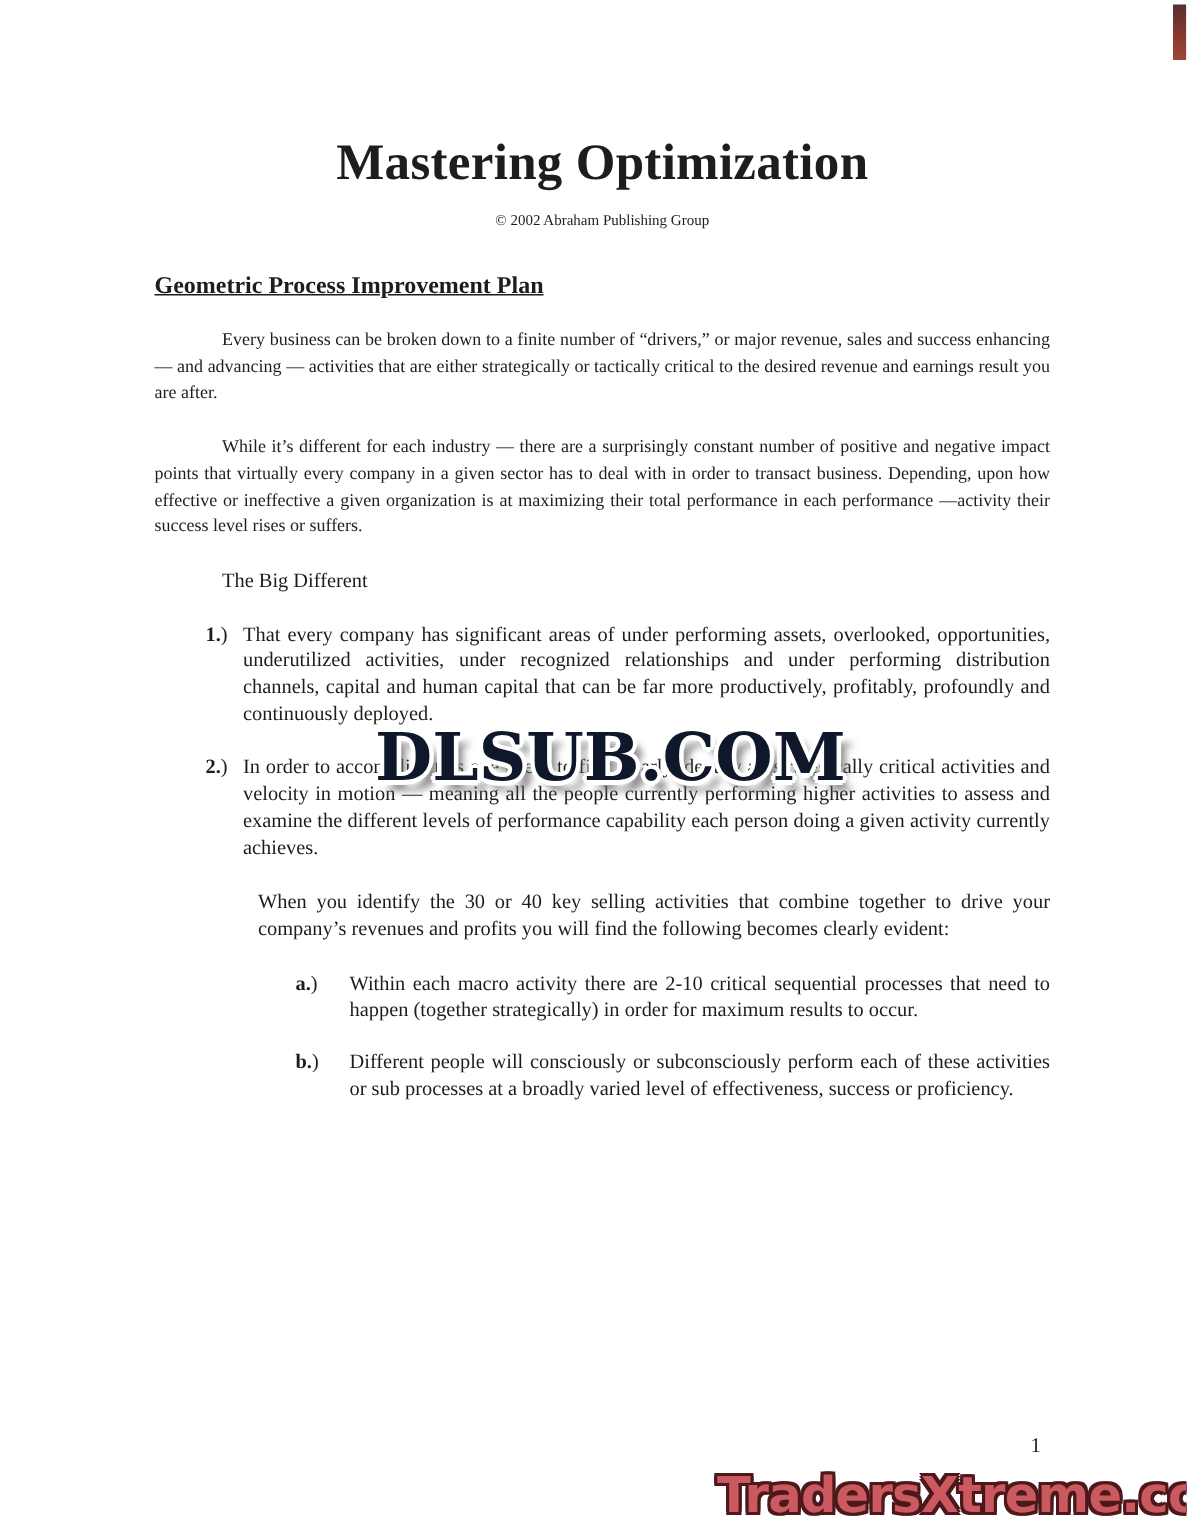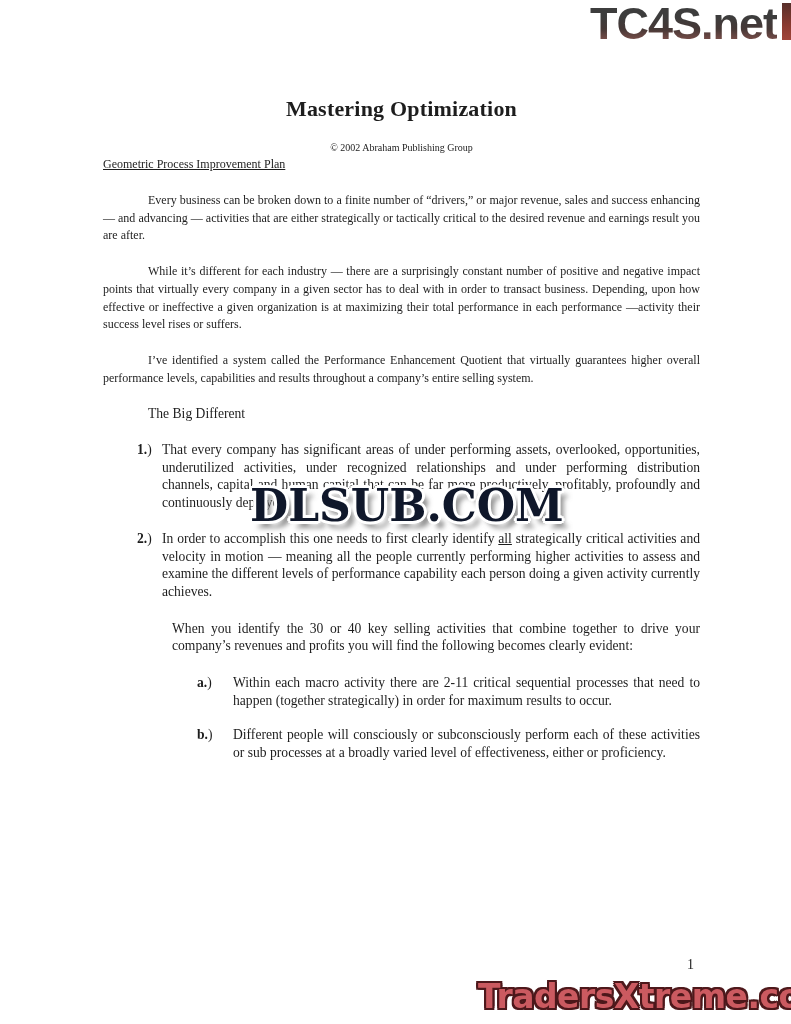--- a/index.html
+++ b/index.html
@@ -14,41 +14,42 @@
   }
   .content {
     position: absolute;
     left: 103px;
     top: 0;
     width: 597px;
   }
   .doc-title {
     margin-top: 95px;
     text-align: center;
-    font-size: 22px;
+    font-size: 34px;
     font-weight: bold;
     line-height: 28px;
     letter-spacing: 0.2px;
   }
   .copyright {
     margin-top: 16px;
     text-align: center;
     font-size: 10px;
     line-height: 17px;
   }
   .peq-heading {
     margin-top: 17px;
     text-align: center;
     font-size: 19px;
     font-weight: bold;
     line-height: 22px;
   }
   .section-heading {
-    font-size: 12px;
-    font-weight: normal;
+    margin-top: 26px;
+    font-size: 16px;
+    font-weight: bold;
     text-decoration: underline;
     line-height: 17px;
   }
   .body-par {
     margin: 19px 0 0 0;
     font-size: 12px;
     line-height: 17.7px;
     text-align: justify;
     text-indent: 45px;
   }
@@ -162,60 +163,58 @@
     top: 956px;
     font-size: 14px;
     line-height: 17px;
   }
 </style>
 </head>
 <body>
 
 <div class="page">
 
-  <div class="wm-tc4s">TC4S.net</div>
   <div class="corner-red"></div>
 
   <div class="content">
 
     <div class="doc-title">Mastering Optimization</div>
 
     <div class="copyright">© 2002 Abraham Publishing Group</div>
 
 
     <div class="section-heading">Geometric Process Improvement Plan</div>
 
     <p class="body-par">Every business can be broken down to a finite number of “drivers,” or major revenue, sales and success enhancing — and advancing — activities that are either strategically or tactically critical to the desired revenue and earnings result you are after.</p>
 
     <p class="body-par" style="margin-top:18px">While it’s different for each industry — there are a surprisingly constant number of positive and negative impact points that virtually every company in a given sector has to deal with in order to transact business.  Depending, upon how effective or ineffective a given organization is at maximizing their total performance in each performance —activity their success level rises or suffers.</p>
 
-    <p class="body-par" style="margin-top:18px">I’ve identified a system called the Performance Enhancement Quotient that virtually guarantees higher overall performance levels, capabilities and results throughout a company’s entire selling system.</p>
 
     <p class="partial-par">The Big Different</p>
 
     <div class="num-item">
       <span class="marker"><b>1.</b><span>)</span></span>
       <span>That every company has significant areas of under performing assets, overlooked, opportunities, underutilized activities, under recognized relationships and under performing distribution channels, capital and human capital that can be far more productively, profitably, profoundly and continuously deployed.</span>
     </div>
 
     <div class="num-item">
       <span class="marker"><b>2.</b><span>)</span></span>
       <span><span>In order to accomplish this one needs to first clearly identify </span><span class="u">all</span><span> strategically critical activities and velocity in motion — meaning all the people currently performing higher activities to assess and examine the different levels of performance capability each person doing a given activity currently achieves.</span></span>
     </div>
 
     <div class="when-block">When you identify the 30 or 40 key selling activities that combine together to drive your company’s revenues and profits you will find the following becomes clearly evident:</div>
 
     <div class="sub-item">
       <span class="marker"><b>a.</b><span>)</span></span>
-      <span>Within each macro activity there are 2-11 critical sequential processes that need to happen (together strategically) in order for maximum results to occur.</span>
+      <span>Within each macro activity there are 2-10 critical sequential processes that need to happen (together strategically) in order for maximum results to occur.</span>
     </div>
 
     <div class="sub-item" style="margin-top:17px">
       <span class="marker"><b>b.</b><span>)</span></span>
-      <span>Different people will consciously or subconsciously perform each of these activities or sub processes at a broadly varied level of effectiveness, either or proficiency.</span>
+      <span>Different people will consciously or subconsciously perform each of these activities or sub processes at a broadly varied level of effectiveness, success or proficiency.</span>
     </div>
 
   </div>
 
   <div class="wm-dlsub">DLSUB.COM</div>
 
   <div class="page-num">1</div>
 
   <div class="wm-traders">TradersXtreme.com</div>
 

